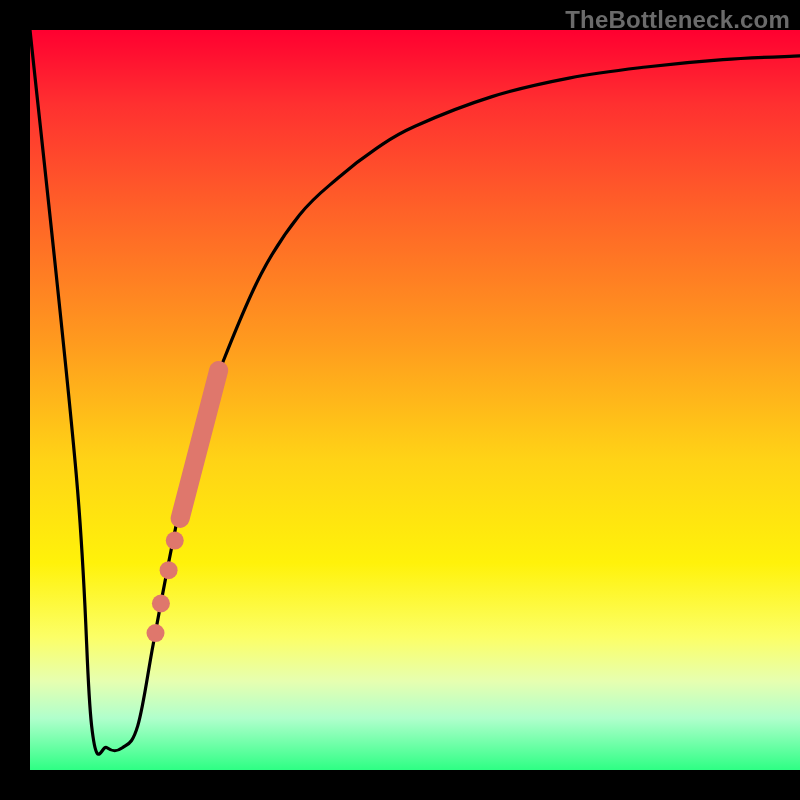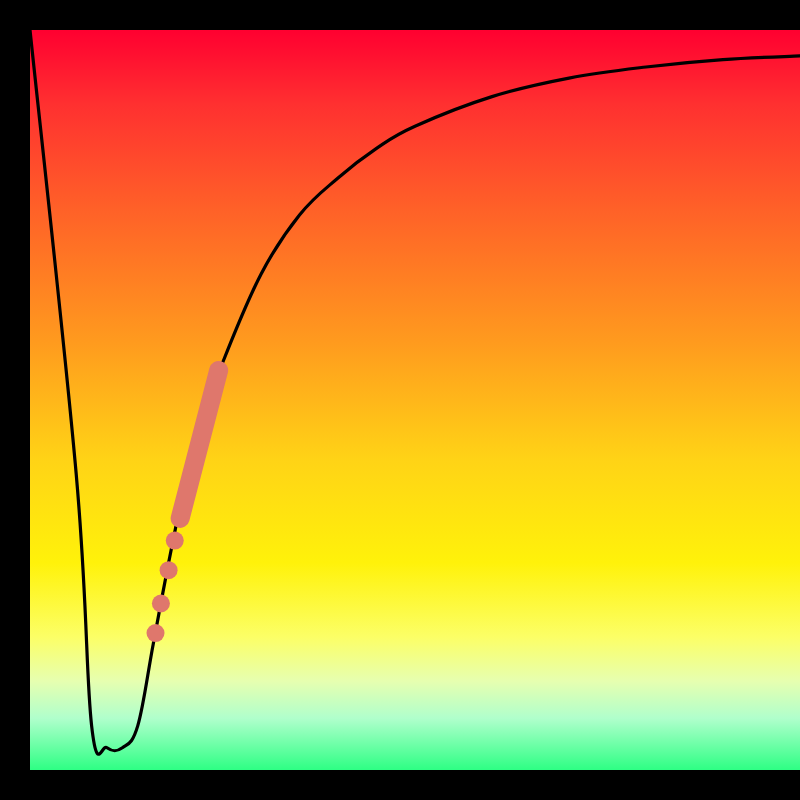--- a/index.html
+++ b/index.html
@@ -53,20 +53,21 @@
     top: 0;
     width: 770px;
     height: 740px;
     overflow: visible;
   }
 </style>
 </head>
 <body>
 
 <div class="stage">
+  <div class="watermark">TheBottleneck.com</div>
 
   <div class="plot-area">
     <svg class="curves" viewBox="0 0 770 740" preserveAspectRatio="none">
       <path id="curve-path" fill="none" stroke="#000" stroke-width="3.2" stroke-linejoin="round" stroke-linecap="round" d="M 0 0 C 8.47 81.4, 34.90666666666666 316.4733333333333, 46.199999999999996 444 C 57.49333333333333 571.5266666666666, 55.95333333333333 645.4033333333333, 61.6 695.6 C 67.24666666666667 745.7966666666667, 71.35333333333334 713.73, 77 717.8 C 82.64666666666666 721.8699999999999, 86.75333333333332 721.8699999999999, 92.39999999999999 717.8 C 98.04666666666667 713.73, 102.15333333333334 714.5933333333334, 107.80000000000001 695.6 C 113.44666666666669 676.6066666666667, 117.55333333333334 644.0466666666667, 123.2 614.2 C 128.84666666666666 584.3533333333334, 132.95333333333332 561.29, 138.6 532.8 C 144.24666666666667 504.30999999999995, 148.35333333333332 483.22, 154 458.8 C 159.64666666666668 434.38, 162.34166666666667 422.6633333333333, 169.4 399.59999999999997 C 176.45833333333334 376.53666666666663, 181.20666666666668 361.48999999999995, 192.5 332.99999999999994 C 203.79333333333332 304.50999999999993, 216.88333333333333 271.3333333333333, 231 244.2 C 245.11666666666667 217.06666666666666, 255.38333333333333 202.63666666666666, 269.5 185 C 283.6166666666667 167.36333333333334, 293.8833333333333 160.21, 308 148 C 322.1166666666667 135.79, 332.3833333333333 127.89666666666663, 346.5 118.39999999999998 C 360.6166666666667 108.90333333333332, 363.825 105.6966666666667, 385 96.20000000000005 C 406.175 86.70333333333339, 433.76666666666665 75.41833333333338, 462 66.60000000000002 C 490.23333333333335 57.781666666666666, 510.76666666666665 53.52666666666658, 539 48.09999999999991 C 567.2333333333333 42.67333333333324, 587.7666666666667 40.391666666666644, 616 37 C 644.2333333333333 33.608333333333356, 664.7666666666667 31.635000000000026, 693 29.600000000000023 C 721.2333333333333 27.56500000000002, 755.8833333333333 26.57833333333332, 770 25.899999999999977"></path>
       <line id="thick-seg" stroke="#df776c" stroke-width="19" stroke-linecap="round" x1="150.15" y1="488.4" x2="188.65" y2="340.4"></line>
       <g id="dots">
           <circle cx="144.76" cy="510.6" r="9" fill="#df776c"></circle>
           <circle cx="138.6" cy="540.2" r="9" fill="#df776c"></circle>
           <circle cx="130.9" cy="573.5" r="9" fill="#df776c"></circle>
           <circle cx="125.51" cy="603.1" r="9" fill="#df776c"></circle>

